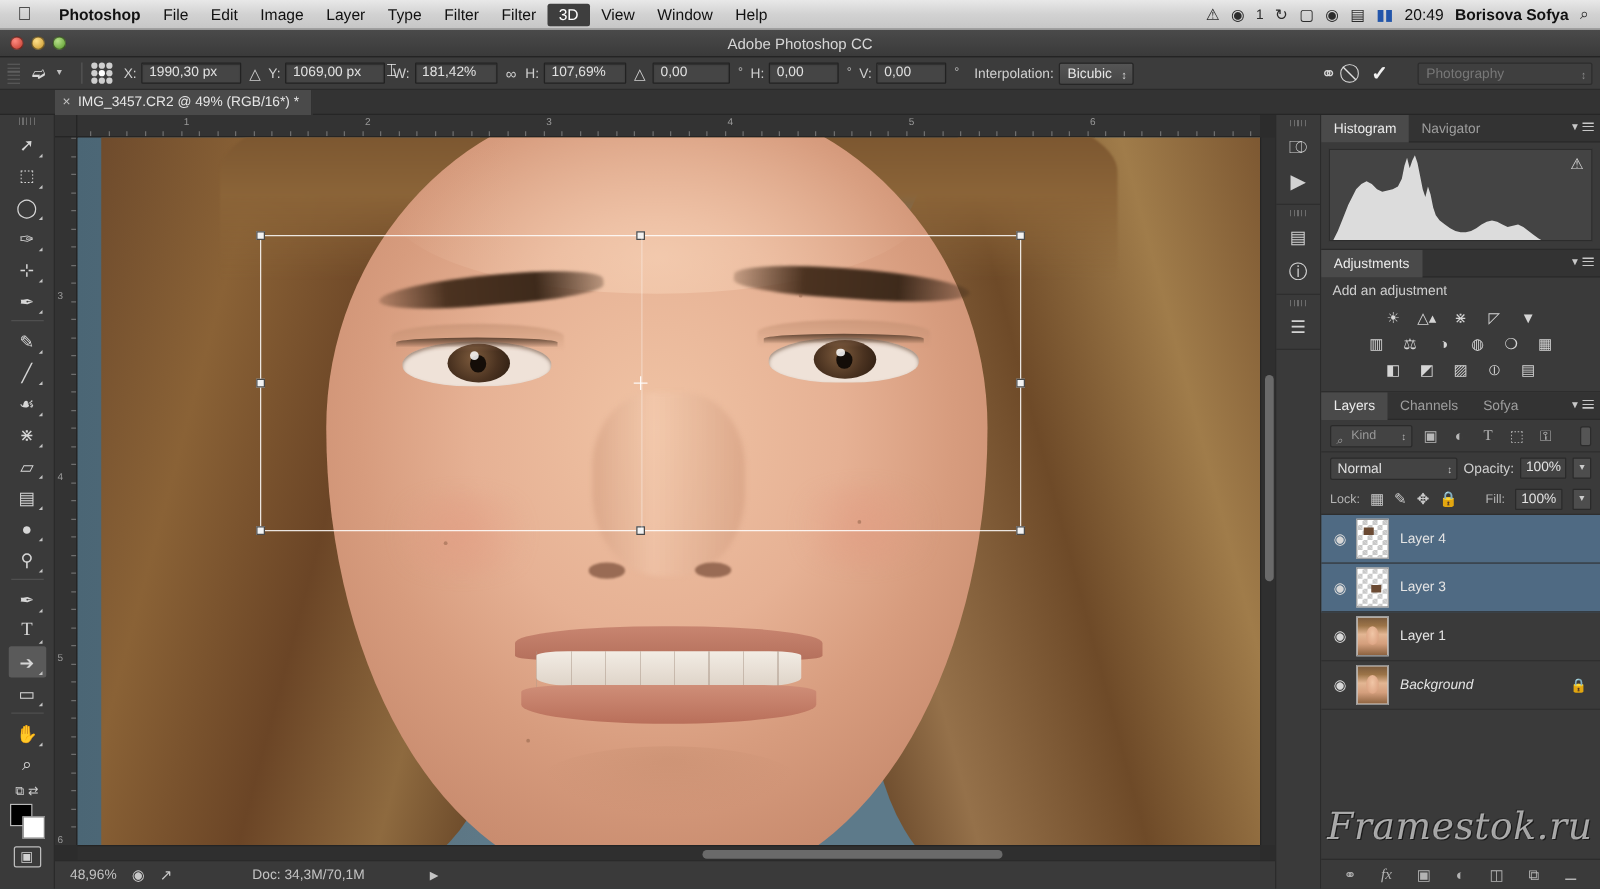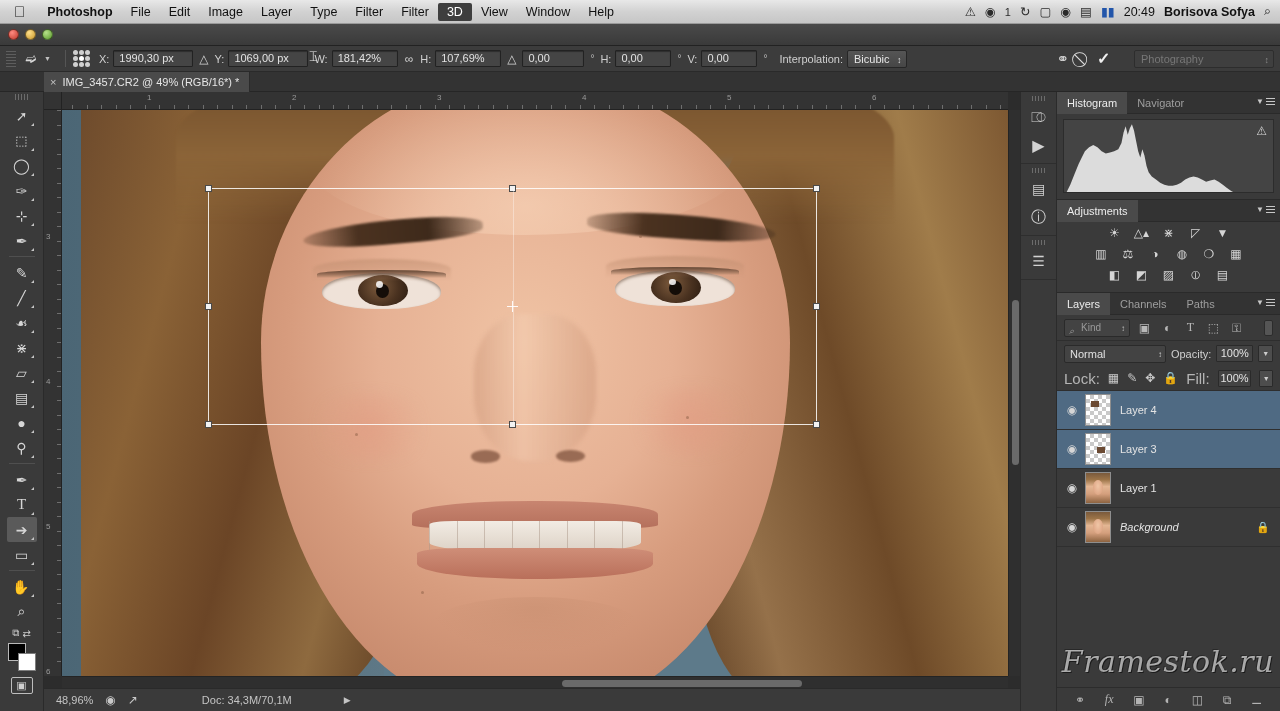--- a/index.html
+++ b/index.html
@@ -329,21 +329,21 @@
   .blend-select { background: #434343; border: 1px solid #2a2a2a; border-radius: 2px; height: 18px; line-height: 16px;
     width: 104px; font-size: 11px; color: #e0e0e0; padding: 0 14px 0 5px; position: relative; }
   .blend-select .updn { position: absolute; right: 3px; top: 1px; font-size: 8px; color: #ccc; }
   .opac-label { font-size: 11px; color: #d0d0d0; }
   .opac-val { background: #434343; border: 1px solid #2a2a2a; width: 38px; height: 17px; line-height: 15px;
     font-size: 11px; color: #e3e3e3; text-align: center; border-radius: 1px; }
   .stepper { width: 15px; height: 17px; background: #4d4d4d; border: 1px solid #2a2a2a; border-radius: 1px;
     color: #ccc; font-size: 7px; display: flex; align-items: center; justify-content: center; }
 
   .lock-row { display: flex; align-items: center; gap: 8px; height: 25px; padding: 0 7px; border-bottom: 1px solid #2e2e2e; }
-  .lock-label { font-size: 15px; color: #b5b5b5; }
+  .lock-label { font-size: 10px; color: #b5b5b5; }
   .lock-icon { color: #c9c9c9; font-size: 12px; }
 
   #layer-list { flex: 1; overflow: hidden; }
   .layer-row { display: flex; align-items: center; height: 39px; border-bottom: 1px solid #2f2f2f; padding: 0 6px 0 2px; }
   .layer-row.sel { background: #4f6a83; }
   .eye-cell { width: 26px; text-align: center; color: #d6d6d6; font-size: 12px; }
   .layer-thumb { width: 26px; height: 32px; border: 1px solid #8e8e8e; background: #fff; position: relative; overflow: hidden; }
   .checker { position: absolute; inset: 0;
     background-image:
       linear-gradient(45deg,#c9c9c9 25%,transparent 25%,transparent 75%,#c9c9c9 75%),
@@ -407,20 +407,21 @@
     <span class="mi">⌕</span>
   </div>
 </div>
 
 <div id="app-titlebar">
   <div class="lights">
     <span class="light l-red"></span>
     <span class="light l-yel"></span>
     <span class="light l-grn"></span>
   </div>
+  <div id="app-title">Adobe Photoshop CC</div>
 </div>
 
 <div id="options-bar">
   <div class="opt-grip"></div>
   <div class="opt-tool-icon">➫</div>
   <span class="opt-caret">▼</span>
   <div class="opt-sep"></div>
 
   <div class="ref-grid">
     <i></i>
@@ -747,20 +748,21 @@
       </svg>
       <span class="hist-warn">⚠</span>
     </div>
   </div>
 
   <div id="adjustments-panel">
     <div class="panel-tabs">
       <span class="ptab active">Adjustments</span>
       <span class="pmenu">▼<i class="bars"></i></span>
     </div>
+    <div class="adj-title">Add an adjustment</div>
     <div class="adj-row">
       <span class="adj-icon">☀</span>
       <span class="adj-icon">△▴</span>
       <span class="adj-icon">⋇</span>
       <span class="adj-icon">◸</span>
       <span class="adj-icon">▼</span>
     </div>
     <div class="adj-row">
       <span class="adj-icon">▥</span>
       <span class="adj-icon">⚖</span>
@@ -775,21 +777,21 @@
       <span class="adj-icon">▨</span>
       <span class="adj-icon">⦶</span>
       <span class="adj-icon">▤</span>
     </div>
   </div>
 
   <div id="layers-panel">
     <div class="panel-tabs">
       <span class="ptab active">Layers</span>
       <span class="ptab">Channels</span>
-      <span class="ptab">Paths</span>
+      <span class="ptab">Sofya</span>
       <span class="pmenu">▼<i class="bars"></i></span>
     </div>
 
     <div class="filter-row">
       <span class="kind-select">
         <i class="mag">⌕</i>
         <span>Kind</span>
         <i class="updn">↕</i>
       </span>
       <span class="filt-icon">▣</span>

